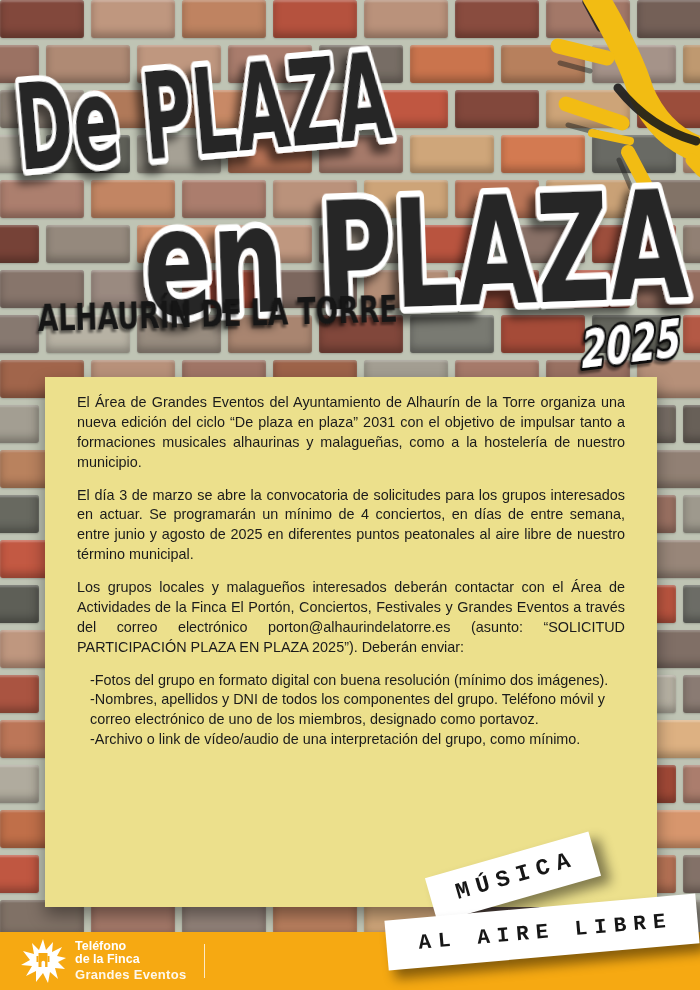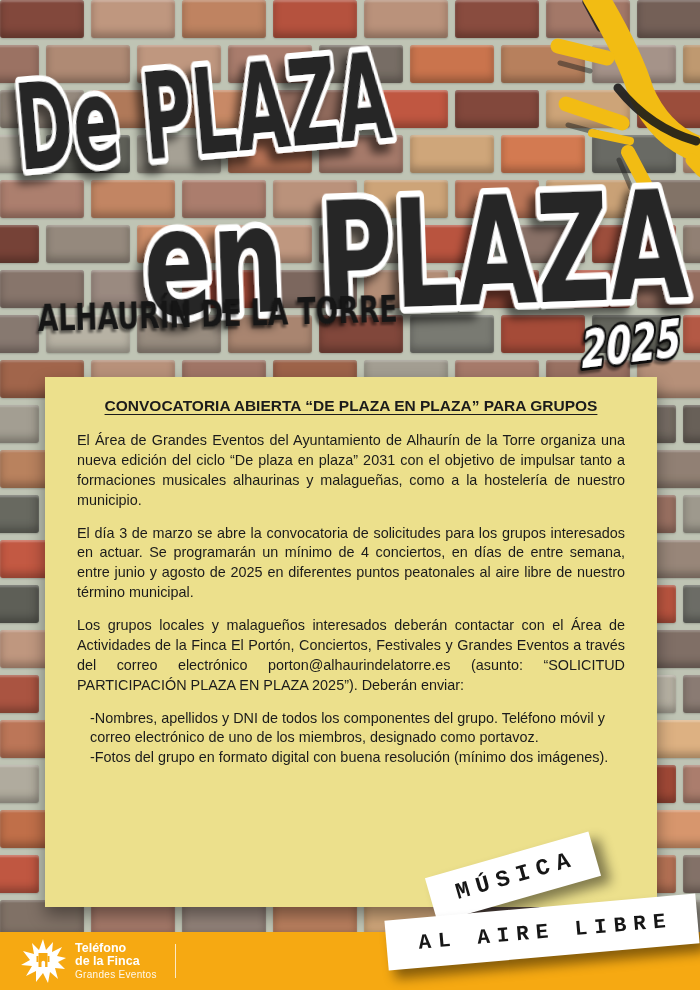--- a/index.html
+++ b/index.html
@@ -33,21 +33,21 @@
     font-size:23px;letter-spacing:7px;text-indent:7px;box-shadow:8px 9px 12px rgba(0,0,0,.45);}
   .sticker-aire{left:386px;top:907px;width:312px;height:50px;transform:rotate(-5deg);
     font-size:21px;letter-spacing:7px;text-indent:7px;box-shadow:6px 9px 12px rgba(0,0,0,.45);}
 
   
   .footer{position:absolute;left:0;bottom:0;width:700px;height:58px;background:var(--footer,#f6a912);
     z-index:4;display:flex;align-items:center;}
   .org{display:flex;align-items:center;gap:9px;margin-left:20px;}
   .town{color:#fff;line-height:1.03;}
   .town .l1,.town .l2{font-size:12.5px;font-weight:bold;}
-  .town .sub{font-size:10px;font-weight:normal;opacity:.92;margin-top:2px;letter-spacing:.3px;}
+  .town .sub{font-size:13px;font-weight:bold;opacity:.92;margin-top:2px;letter-spacing:.3px;}
   .divider{width:1px;height:34px;background:rgba(255,255,255,.75);margin:0 24px 0 18px;}
   .porton{position:relative;color:rgba(255,255,255,.95);margin-top:6px;}
   .porton-box{border:1px solid rgba(255,255,255,.9);padding:5px 14px 4px;
     font-family:"Liberation Serif",serif;font-size:13px;letter-spacing:2px;white-space:nowrap;}
   .porton-pre{position:absolute;top:-7px;left:8px;font-family:"Liberation Serif",serif;font-style:italic;
     font-size:9px;background:var(--footer,#f6a912);padding:0 4px;}
   .porton-sub{position:absolute;bottom:-6px;left:50%;transform:translateX(-50%);
     font-family:"Liberation Serif",serif;font-style:italic;font-size:8px;
     background:var(--footer,#f6a912);padding:0 5px;white-space:nowrap;}
   .porton-leaf{position:absolute;top:-17px;right:-8px;}
@@ -270,27 +270,27 @@
         <feDropShadow dx="-2" dy="3" stdDeviation="1" flood-color="#000000" flood-opacity="0.45"></feDropShadow>
       </filter>
     </defs>
     <text transform="translate(20,170) rotate(-5)" font-family="DejaVu Sans, sans-serif" font-weight="bold" font-size="120" textLength="375" lengthAdjust="spacingAndGlyphs" fill="#282828" stroke="#ffffff" stroke-width="12" paint-order="stroke" stroke-linejoin="round" filter="url(#tshadow)">De PLAZA</text>
     <text transform="translate(145,316) rotate(-2)" font-family="DejaVu Sans, sans-serif" font-weight="bold" font-size="150" textLength="545" lengthAdjust="spacingAndGlyphs" fill="#282828" stroke="#ffffff" stroke-width="13" paint-order="stroke" stroke-linejoin="round" filter="url(#tshadow)">en PLAZA</text>
     <text transform="translate(38,331) rotate(-1.5)" font-family="DejaVu Sans, sans-serif" font-weight="bold" font-size="38" textLength="360" lengthAdjust="spacingAndGlyphs" fill="#141414" filter="url(#sshadow)">ALHAURÍN DE LA TORRE</text>
     <text transform="translate(582,368) rotate(-7) skewX(-6)" font-family="DejaVu Sans, sans-serif" font-weight="bold" font-style="italic" font-size="52" textLength="100" lengthAdjust="spacingAndGlyphs" fill="#ffffff" stroke="#111111" stroke-width="6" paint-order="stroke" stroke-linejoin="round" filter="url(#sshadow)">2025</text>
   </svg>
 
   <section class="panel">
-    <h1>CONVOCATORIA ABIERTA “DE PLAZA EN PLAZA” PARA GRUPOS</h1>
     <p>El Área de Grandes Eventos del Ayuntamiento de Alhaurín de la Torre organiza una nueva edición del ciclo “De plaza en plaza” 2031 con el objetivo de impulsar tanto a formaciones musicales alhaurinas y malagueñas, como a la hostelería de nuestro municipio.</p>
     <p>El día 3 de marzo se abre la convocatoria de solicitudes para los grupos interesados en actuar. Se programarán un mínimo de 4 conciertos, en días de entre semana, entre junio y agosto de 2025 en diferentes puntos peatonales al aire libre de nuestro término municipal.</p>
     <p>Los grupos locales y malagueños interesados deberán contactar con el Área de Actividades de la Finca El Portón, Conciertos, Festivales y Grandes Eventos a través del correo electrónico porton@alhaurindelatorre.es (asunto: “SOLICITUD PARTICIPACIÓN PLAZA EN PLAZA 2025”). Deberán enviar:</p>
     <div class="reqs">
+      <p>-Fotos del grupo en formato digital con buena resolución (mínimo dos imágenes).</p>
       <p>-Nombres, apellidos y DNI de todos los componentes del grupo. Teléfono móvil y correo electrónico de uno de los miembros, designado como portavoz.</p>
-      <p>-Fotos del grupo en formato digital con buena resolución (mínimo dos imágenes).</p>
+      <p>-Archivo o link de vídeo/audio de una interpretación del grupo, como mínimo.</p>
     </div>
   </section>
 
   <div class="sticker sticker-musica">
     <span>MÚSICA</span>
   </div>
   <div class="sticker sticker-aire">
     <span>AL AIRE LIBRE</span>
   </div>
 

